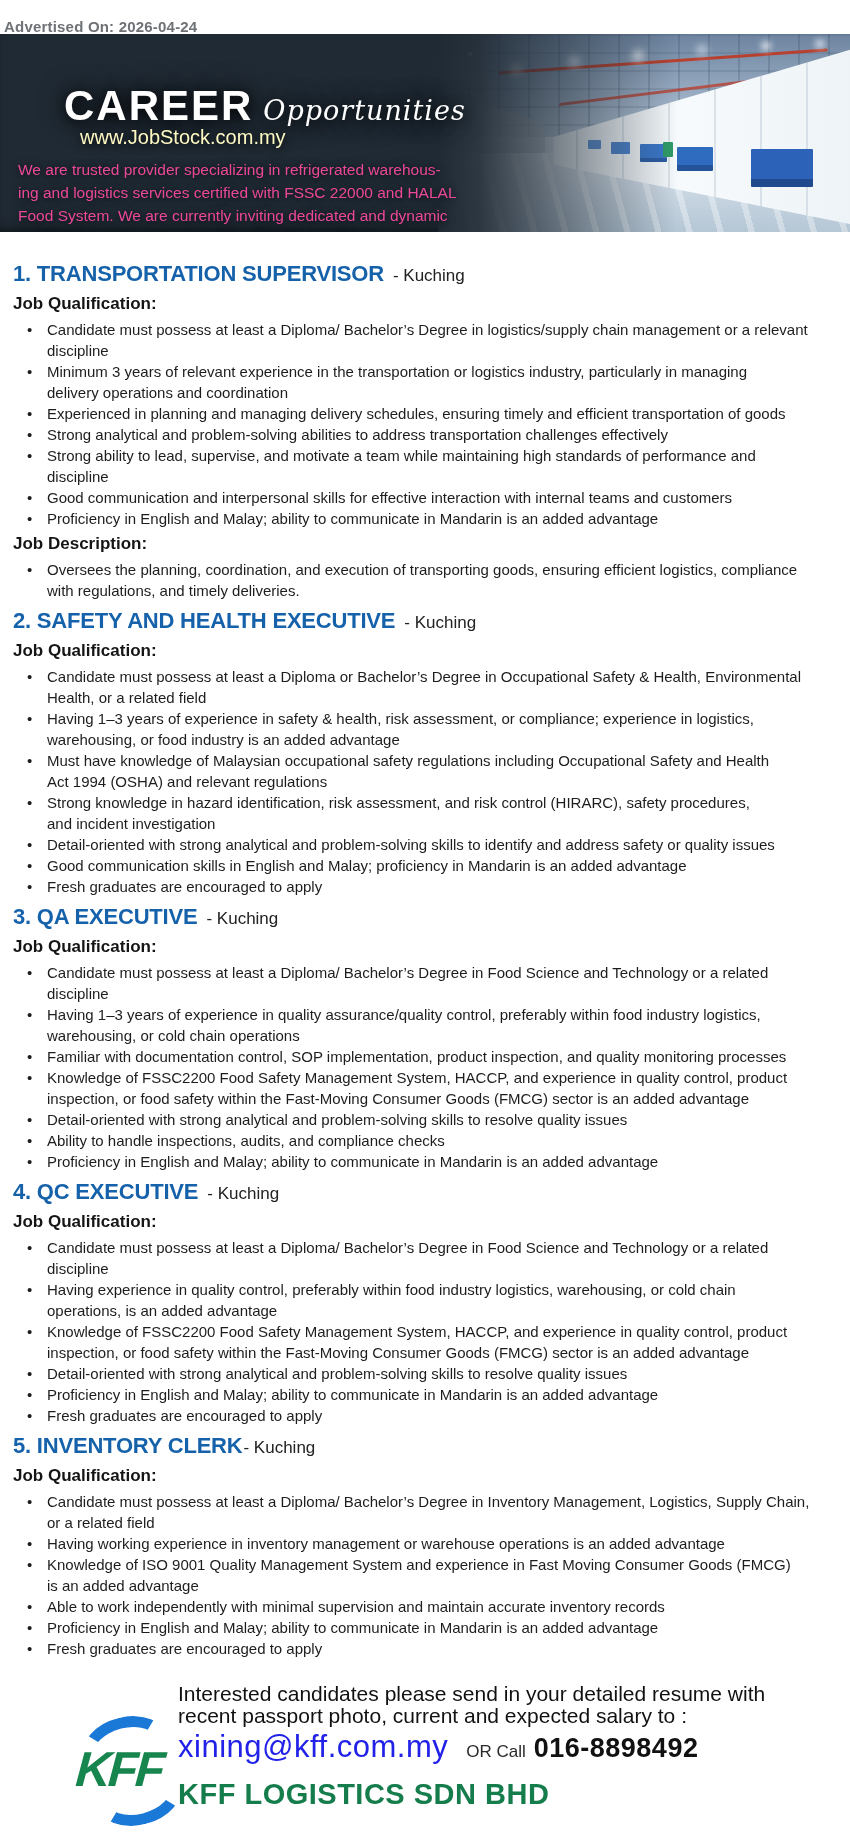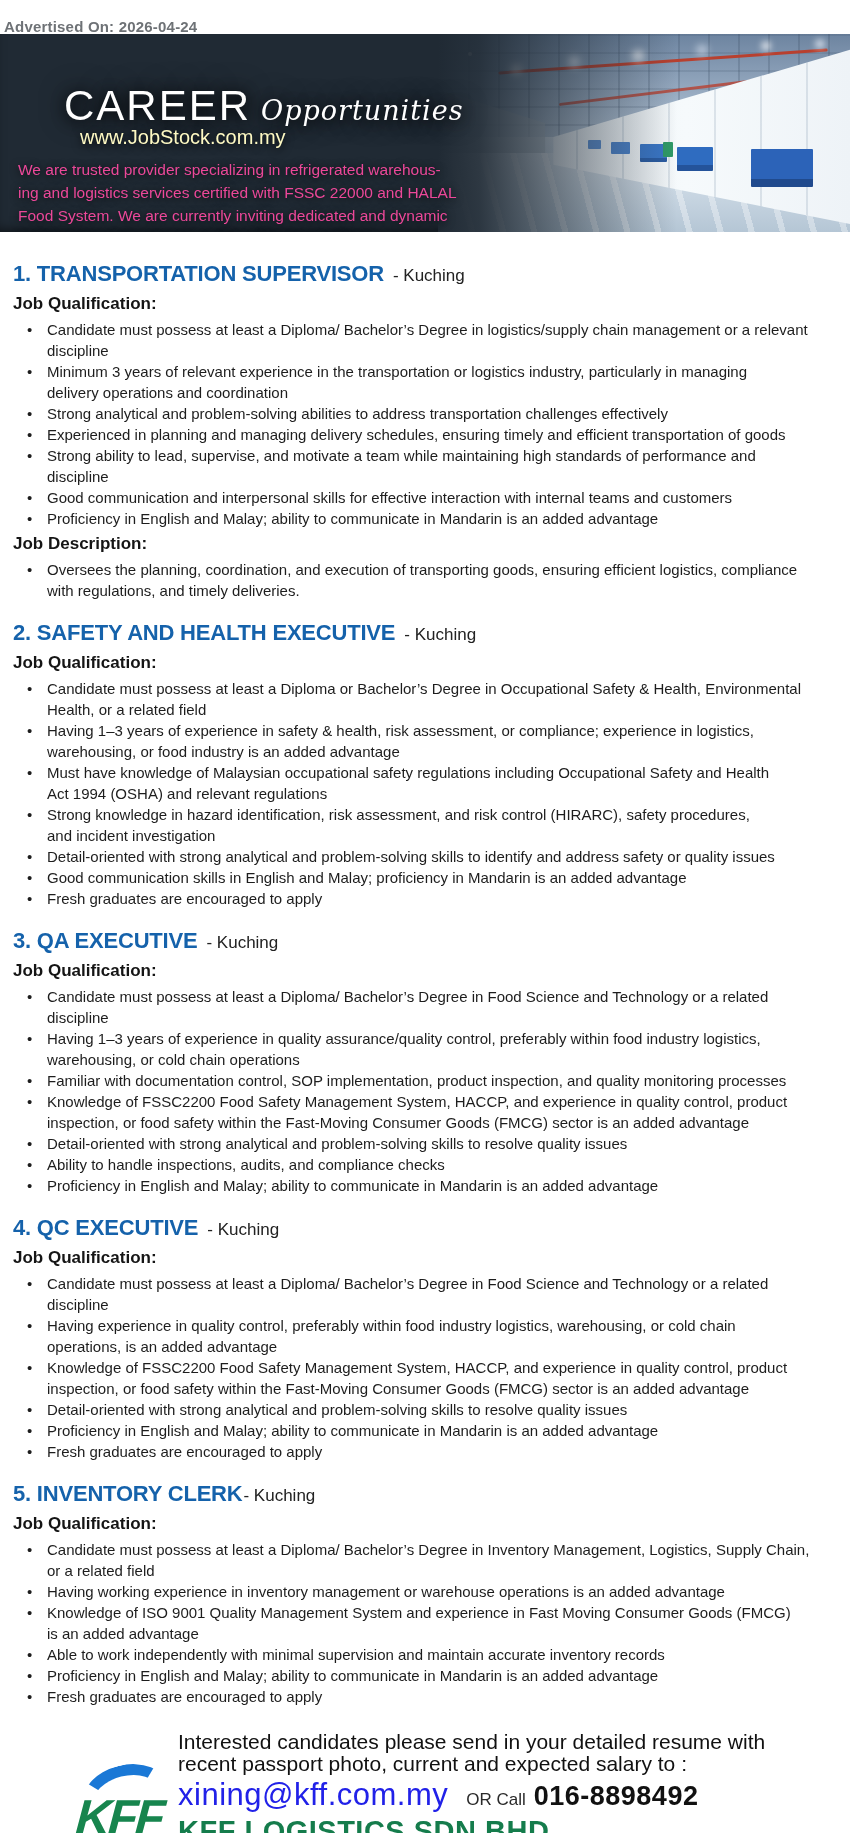--- a/index.html
+++ b/index.html
@@ -43,52 +43,52 @@
   .bin6 { left:76%; top:58%; width:62px; height:38px; background:#2c63b8; border-bottom:8px solid #204a8d; }
   .ph-lights { position:absolute; top:18px; left:30px; width:4px; height:4px; border-radius:50%; background:#fff;
     box-shadow: 46px 16px 9px 3px #ffffff, 104px 8px 9px 3px #f0f6ff, 168px 2px 8px 3px #ffffff,
                 232px -4px 8px 2px #eef4ff, 296px -8px 7px 2px #ffffff, 350px -10px 7px 2px #f4f8ff; }
   .ph-fade { position:absolute; inset:0;
     background:linear-gradient(90deg,#202a34 0%, rgba(32,42,52,.92) 10%, rgba(32,42,52,.5) 32%, rgba(32,42,52,0) 58%); }
 
   .banner-left { position:absolute; top:0; left:0; width:470px; height:100%; }
   .brand-row { position:absolute; top:48px; left:64px; white-space:nowrap;
     text-shadow:0 2px 14px rgba(0,0,0,.9), 0 0 26px rgba(0,0,0,.8); }
-  .brand { font-size:42px; font-weight:400; color:#fff; letter-spacing:2px; }
+  .brand { font-size:42px; font-weight:700; color:#fff; letter-spacing:2px; }
   .brand-script { font-family:"DejaVu Serif", serif; font-style:italic; font-size:27px; color:#fff;
     margin-left:10px; letter-spacing:1px; }
   .website { position:absolute; top:92px; left:80px; font-size:20px; color:#fef9c3;
     text-shadow:0 2px 10px rgba(0,0,0,.9); }
   .intro { position:absolute; top:124px; left:18px; width:440px; font-size:15.5px; line-height:23px;
     color:#ec4899; white-space:pre-line; text-shadow:0 1px 8px rgba(0,0,0,.85); }
 
   
   .jobs { padding:12px 13px 0 13px; }
   .job h2 { margin:14px 0 2px 0; line-height:30px; }
-  .job + .job h2 { margin-top:16px; }
+  .job + .job h2 { margin-top:4px; }
   .job-title { font-size:22px; font-weight:800; color:#1562ab; letter-spacing:-.2px; }
   .job-loc { font-size:17px; font-weight:400; color:#222; margin-left:9px; }
   .job-loc.tight { margin-left:1px; }
   .sub-label { font-size:17px; font-weight:bold; color:#151515; line-height:22px; margin:0 0 3px 0; }
   .job ul { list-style:none; margin:4px; padding:0; }
   .job li { position:relative; padding-left:30px; font-size:15px; line-height:21px; color:#1d1d1d;
     white-space:pre-line; }
   .job li:before { content:"\2022"; position:absolute; left:10px; top:0; font-size:15px; color:#1d1d1d; }
   .desc-label { margin-top:3px; }
 
   
   .footer { margin-top:24px; position:relative; padding-left:178px; min-height:160px; }
   .logo { position:absolute; left:72px; top:40px; width:120px; height:98px; }
   .arc { position:absolute; width:88px; height:62px; border:11px solid transparent; border-radius:50%; }
   .arc-top { border-top-color:#1a78d6; top:-6px; left:10px; transform:rotate(-14deg); }
   .arc-bottom { border-bottom-color:#1a78d6; bottom:-4px; left:22px; transform:rotate(-14deg); }
   .kff-text { position:absolute; top:18px; left:4px; font-size:49px; font-weight:bold; font-style:italic;
     letter-spacing:-3px; color:#17854e; transform:skewX(-4deg); }
   .apply-note { font-size:21px; line-height:22px; color:#111; white-space:pre-line; margin-bottom:2px; }
-  .contact-line { display:flex; align-items:baseline; margin-bottom:2px; }
+  .contact-line { display:flex; align-items:baseline; margin-bottom:13px; }
   .email { font-size:31px; color:#2121e8; text-decoration:none; letter-spacing:.5px; cursor:pointer; }
   .or-call { font-size:17px; color:#2a2a2a; margin:0 8px 0 18px; }
   .phone { font-size:27px; font-weight:bold; color:#111; letter-spacing:.5px; }
   .company { font-size:29px; font-weight:800; color:#157c4c; letter-spacing:.5px; }
 </style>
 </head>
 <body>
 
 <div class="page">
 
@@ -126,22 +126,22 @@
   <main class="jobs">
 
     <section class="job">
       <h2><span class="job-title">1. TRANSPORTATION SUPERVISOR</span><span class="job-loc">-  Kuching</span></h2>
       <h3 class="sub-label">Job Qualification:</h3>
       <ul>
         <li>Candidate must possess at least a Diploma/ Bachelor’s Degree in logistics/supply chain management or a relevant
 discipline</li>
         <li>Minimum 3 years of relevant experience in the transportation or logistics industry, particularly in managing
 delivery operations and coordination</li>
+        <li>Experienced in planning and managing delivery schedules, ensuring timely and efficient transportation of goods</li>
         <li>Strong analytical and problem-solving abilities to address transportation challenges effectively</li>
-        <li>Experienced in planning and managing delivery schedules, ensuring timely and efficient transportation of goods</li>
         <li>Strong ability to lead, supervise, and motivate a team while maintaining high standards of performance and
 discipline</li>
         <li>Good communication and interpersonal skills for effective interaction with internal teams and customers</li>
         <li>Proficiency in English and Malay; ability to communicate in Mandarin is an added advantage</li>
       </ul>
       <h3 class="sub-label desc-label">Job Description:</h3>
       <ul>
         <li>Oversees the planning, coordination, and execution of transporting goods, ensuring efficient logistics, compliance
 with regulations, and timely deliveries.</li>
       </ul>

